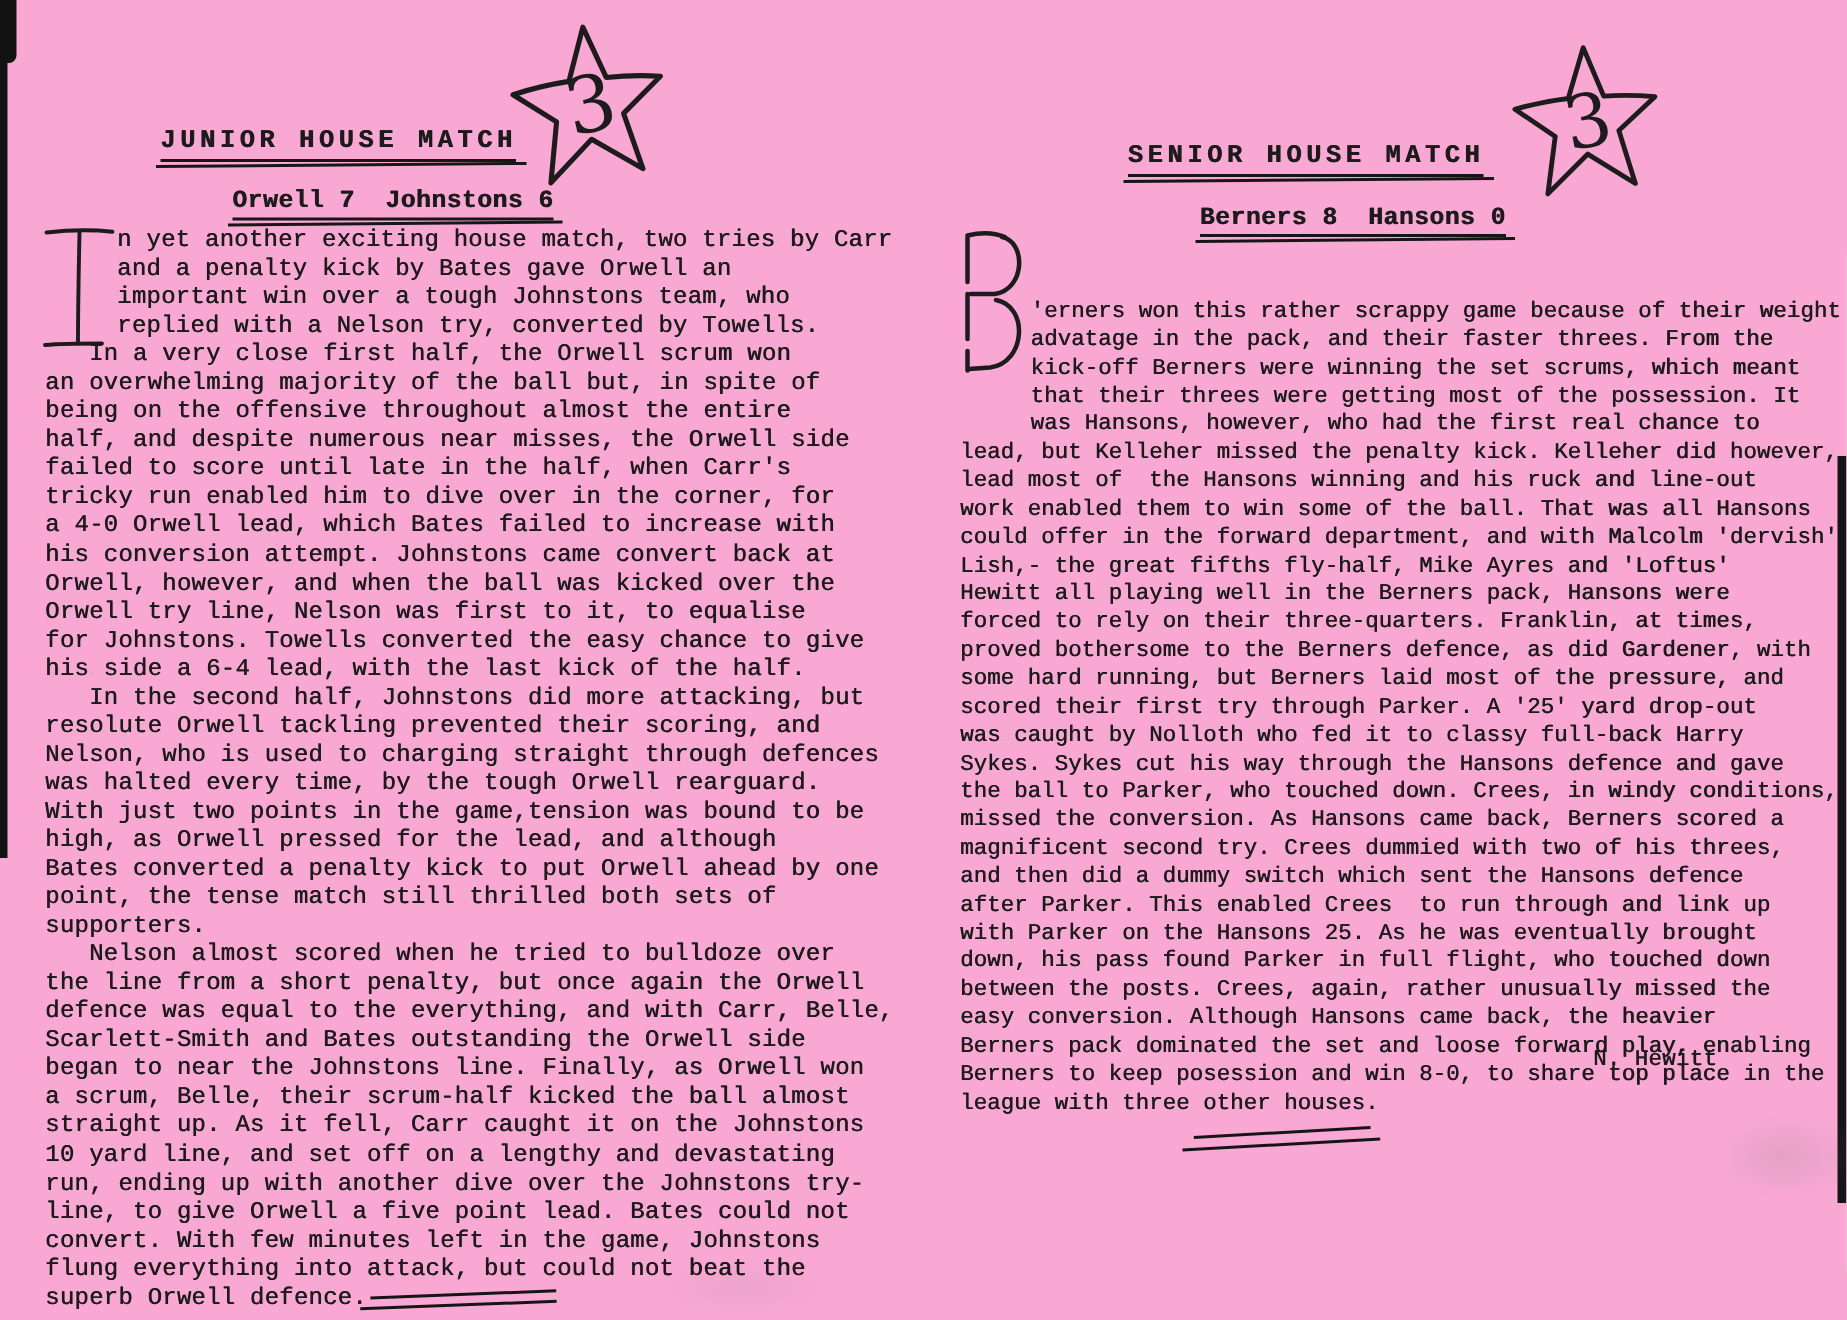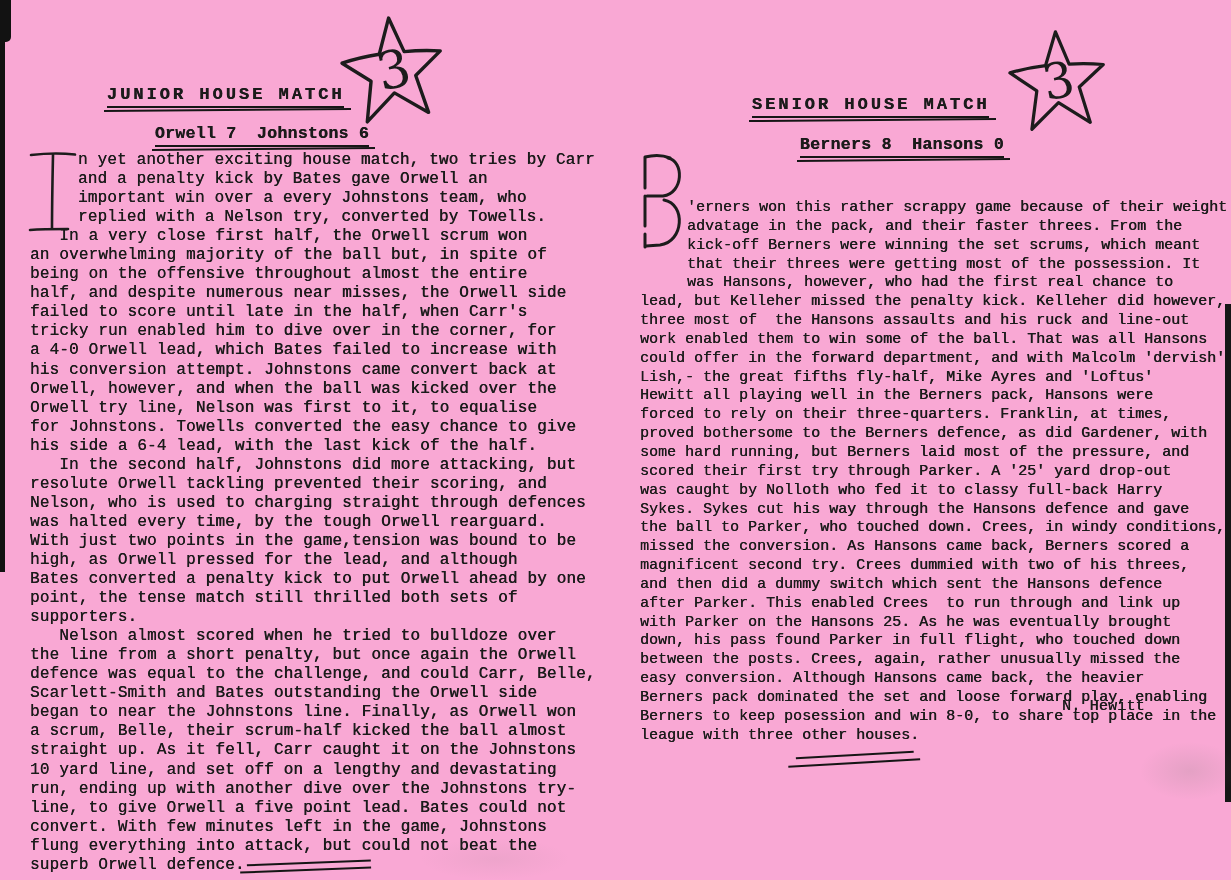--- a/index.html
+++ b/index.html
@@ -85,21 +85,21 @@
 
   <svg class="abs" style="left:28px; top:149px;" width="50" height="86" viewBox="0 0 50 86" role="img" aria-label="I">
     <path class="ink-stroke" stroke-width="2.6" d="M3,6 C16,4.5 33,4 47,5.5"></path>
     <path class="ink-stroke" stroke-width="2.6" d="M25,6 C24.5,30 24,56 24,79"></path>
     <path class="ink-stroke" stroke-width="2.6" d="M2,81 C14,80 28,80 40,80"></path>
   </svg>
 
   <div class="abs lines col-left">
       <div class="line">n yet another exciting house match, two tries by Carr</div>
       <div class="line">and a penalty kick by Bates gave Orwell an</div>
-      <div class="line">important win over a every Johnstons team, who</div>
+      <div class="line">important win over a tough Johnstons team, who</div>
       <div class="line">replied with a Nelson try, converted by Towells.</div>
       <div class="line">   In a very close first half, the Orwell scrum won</div>
       <div class="line">an overwhelming majority of the ball but, in spite of</div>
       <div class="line">being on the offensive throughout almost the entire</div>
       <div class="line">half, and despite numerous near misses, the Orwell side</div>
       <div class="line">failed to score until late in the half, when Carr's</div>
       <div class="line">tricky run enabled him to dive over in the corner, for</div>
       <div class="line">a 4-0 Orwell lead, which Bates failed to increase with</div>
       <div class="line">his conversion attempt. Johnstons came convert back at</div>
       <div class="line">Orwell, however, and when the ball was kicked over the</div>
@@ -110,21 +110,21 @@
       <div class="line">resolute Orwell tackling prevented their scoring, and</div>
       <div class="line">Nelson, who is used to charging straight through defences</div>
       <div class="line">was halted every time, by the tough Orwell rearguard.</div>
       <div class="line">With just two points in the game,tension was bound to be</div>
       <div class="line">high, as Orwell pressed for the lead, and although</div>
       <div class="line">Bates converted a penalty kick to put Orwell ahead by one</div>
       <div class="line">point, the tense match still thrilled both sets of</div>
       <div class="line">supporters.</div>
       <div class="line">   Nelson almost scored when he tried to bulldoze over</div>
       <div class="line">the line from a short penalty, but once again the Orwell</div>
-      <div class="line">defence was equal to the challenge, and could Carr, Belle,</div>
+      <div class="line">defence was equal to the everything, and with Carr, Belle,</div>
       <div class="line">Scarlett-Smith and Bates outstanding the Orwell side</div>
       <div class="line">began to near the Johnstons line. Finally, as Orwell won</div>
       <div class="line">a scrum, Belle, their scrum-half kicked the ball almost</div>
       <div class="line">straight up. As it fell, Carr caught it on the Johnstons</div>
       <div class="line">10 yard line, and set off on a lengthy and devastating</div>
       <div class="line">run, ending up with another dive over the Johnstons try-</div>
       <div class="line">line, to give Orwell a five point lead. Bates could not</div>
       <div class="line">convert. With few minutes left in the game, Johnstons</div>
       <div class="line">flung everything into attack, but could not beat the</div>
       <div class="line">superb Orwell defence.</div>
@@ -156,21 +156,21 @@
     <path class="ink-stroke" stroke-width="3" d="M27,50 C49,54 47,92 23,95 L9,96"></path>
   </svg>
 
   <div class="abs lines col-right">
       <div class="line">'erners won this rather scrappy game because of their weight</div>
       <div class="line">advatage in the pack, and their faster threes. From the</div>
       <div class="line">kick-off Berners were winning the set scrums, which meant</div>
       <div class="line">that their threes were getting most of the possession. It</div>
       <div class="line">was Hansons, however, who had the first real chance to</div>
       <div class="line">lead, but Kelleher missed the penalty kick. Kelleher did however,</div>
-      <div class="line">three most of  the Hansons assaults and his ruck and line-out</div>
+      <div class="line">lead most of  the Hansons winning and his ruck and line-out</div>
       <div class="line">work enabled them to win some of the ball. That was all Hansons</div>
       <div class="line">could offer in the forward department, and with Malcolm 'dervish'</div>
       <div class="line">Lish,- the great fifths fly-half, Mike Ayres and 'Loftus'</div>
       <div class="line">Hewitt all playing well in the Berners pack, Hansons were</div>
       <div class="line">forced to rely on their three-quarters. Franklin, at times,</div>
       <div class="line">proved bothersome to the Berners defence, as did Gardener, with</div>
       <div class="line">some hard running, but Berners laid most of the pressure, and</div>
       <div class="line">scored their first try through Parker. A '25' yard drop-out</div>
       <div class="line">was caught by Nolloth who fed it to classy full-back Harry</div>
       <div class="line">Sykes. Sykes cut his way through the Hansons defence and gave</div>

